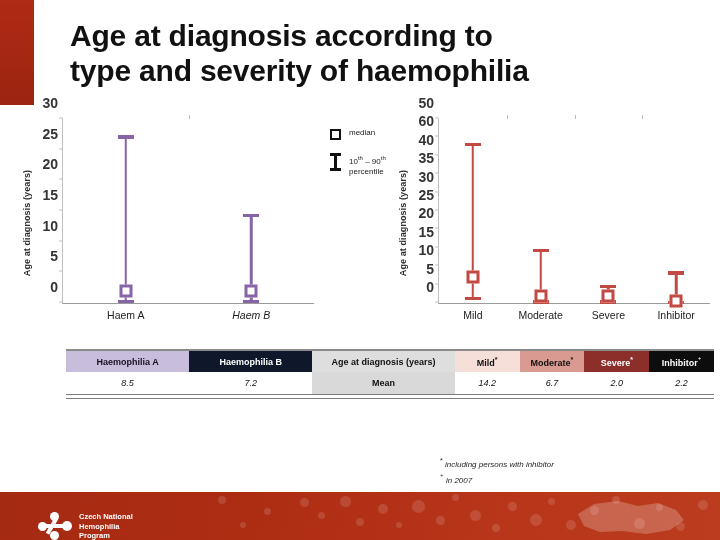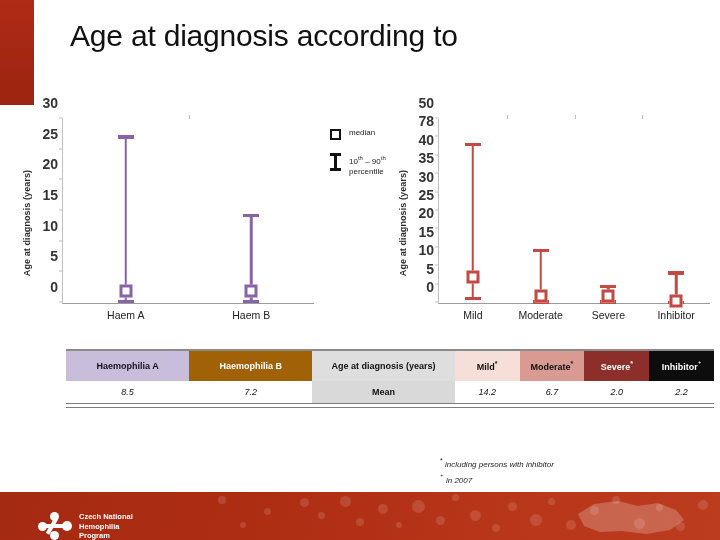--- a/index.html
+++ b/index.html
@@ -13,21 +13,21 @@
 
   
   .red-accent{
     position:absolute;left:0;top:0;width:34px;height:105px;
     background:linear-gradient(180deg,#b02a14 0%,#a32712 60%,#9c2410 100%);
   }
 
   
   .title{
     position:absolute;left:70px;top:18px;width:560px;
-    font-size:30px;line-height:1.18;font-weight:400;color:#111;
+    font-size:30px;line-height:1.18;font-weight:700;color:#111;
     letter-spacing:-0.2px;
   }
   .title .l2{display:block;}
 
   
   .allbox{
     position:absolute;right:8px;top:8px;width:64px;height:56px;
     background:#fbf9ee;border:1px solid #b9b5a3;
     padding:5px 0 0 8px;box-sizing:border-box;
     font-size:12px;line-height:17px;color:#5a5a5a;
@@ -96,23 +96,23 @@
   .lg-ibar i{position:absolute;left:4px;top:0;width:3px;height:18px;background:#111;}
   .lg-txt{font-size:8px;line-height:10px;color:#222;}
   .lg-txt sup{font-size:6px;}
 
   
   .tbl{
     position:absolute;left:66px;top:349px;width:648px;
     border-collapse:collapse;font-size:9px;
   }
   .tbl td{padding:0;height:22px;text-align:center;vertical-align:middle;}
-  .tbl .hrow td{font-weight:700;font-size:9px;height:30px;}
+  .tbl .hrow td{font-weight:700;font-size:9px;height:21px;}
   .tbl .hrow .hA{background:#c9bddc;color:#17121f;}
-  .tbl .hrow .hB{background:#a16207;color:#ffffff;}
+  .tbl .hrow .hB{background:#0f172a;color:#ffffff;}
   .tbl .hrow .hMid{background:#dedede;color:#111;}
   .tbl .hrow .hMild{background:#f7dfd9;color:#111;}
   .tbl .hrow .hMod{background:#d99a92;color:#111;}
   .tbl .hrow .hSev{background:#8c2f2b;color:#ffffff;}
   .tbl .hrow .hInh{background:#0d0d0d;color:#ffffff;}
   .tbl .drow td{font-style:italic;font-size:9px;color:#111;}
   .tbl .drow .mid{background:#d9d9d9;font-style:normal;font-weight:700;}
   .tbl .topline td{height:2px;padding:0;background:#8a8a8a;}
   .tbl .botline td{height:3px;padding:0;border-top:1px solid #7d7d7d;border-bottom:1px solid #7d7d7d;background:#fff;}
   .red-em{color:#e02020;font-weight:700;font-style:italic;}
@@ -143,20 +143,21 @@
 </style>
 </head>
 <body>
 
 <div class="slide">
 
   <div class="red-accent"></div>
 
   <div class="title">
     <span class="l1">Age at diagnosis according to</span>
+    <span class="l2">type and severity of haemophilia</span>
   </div>
 
 
   <div class="chart chart-left">
     <div class="ylabel">
       <span>Age at diagnosis (years)</span>
     </div>
     <div class="plot" id="plotA">
         <div class="tick" style="bottom: 0px;">0</div>
         <div class="tickmark" style="bottom: 0px;"></div>
@@ -173,21 +174,21 @@
         <div class="tick" style="bottom: 184px;">30</div>
         <div class="tickmark" style="bottom: 184px;"></div>
         <div class="xlab" style="left: 62.75px;">Haem A</div>
         <div class="bw" style="left: 62.75px; width: 18px; height: 165.6px;">
           <div class="stem" style="bottom: 1.22667px; height: 164.373px; background: rgb(135, 99, 168);"></div>
           <div class="cap" style="bottom: -0.273333px; background: rgb(135, 99, 168);"></div>
           <div class="cap" style="bottom: 164.1px; background: rgb(135, 99, 168);"></div>
           <div class="med" style="bottom: 12.2667px; border-color: rgb(135, 99, 168);"></div>
         </div>
         <div class="xtick" style="left: 125.5px;"></div>
-        <div class="xlab" style="left: 188.25px;">Haem B</div>
+        <div class="xlab" style="left: 188.25px; font-style: italic;">Haem B</div>
         <div class="bw" style="left: 188.25px; width: 18px; height: 87.0933px;">
           <div class="stem" style="bottom: 1.22667px; height: 85.8667px; background: rgb(135, 99, 168);"></div>
           <div class="cap" style="bottom: -0.273333px; background: rgb(135, 99, 168);"></div>
           <div class="cap" style="bottom: 85.5933px; background: rgb(135, 99, 168);"></div>
           <div class="med" style="bottom: 12.2667px; border-color: rgb(135, 99, 168);"></div>
         </div>
       </div>
   </div>
 
   <div class="legend">
@@ -222,21 +223,21 @@
         <div class="tick" style="bottom: 73.6px;">20</div>
         <div class="tickmark" style="bottom: 73.6px;"></div>
         <div class="tick" style="bottom: 92px;">25</div>
         <div class="tickmark" style="bottom: 92px;"></div>
         <div class="tick" style="bottom: 110.4px;">30</div>
         <div class="tickmark" style="bottom: 110.4px;"></div>
         <div class="tick" style="bottom: 128.8px;">35</div>
         <div class="tickmark" style="bottom: 128.8px;"></div>
         <div class="tick" style="bottom: 147.2px;">40</div>
         <div class="tickmark" style="bottom: 147.2px;"></div>
-        <div class="tick" style="bottom: 165.6px;">78</div>
+        <div class="tick" style="bottom: 165.6px;">60</div>
         <div class="tickmark" style="bottom: 165.6px;"></div>
         <div class="tick" style="bottom: 184px;">50</div>
         <div class="tickmark" style="bottom: 184px;"></div>
         <div class="xlab" style="left: 33.875px;">Mild</div>
         <div class="bw" style="left: 33.875px; width: 18px; height: 158.24px;">
           <div class="stem" style="bottom: 4.416px; height: 153.824px; background: rgb(194, 74, 66);"></div>
           <div class="cap" style="bottom: 2.916px; background: rgb(194, 74, 66);"></div>
           <div class="cap" style="bottom: 156.74px; background: rgb(194, 74, 66);"></div>
           <div class="med" style="bottom: 25.76px; border-color: rgb(194, 74, 66);"></div>
         </div>

